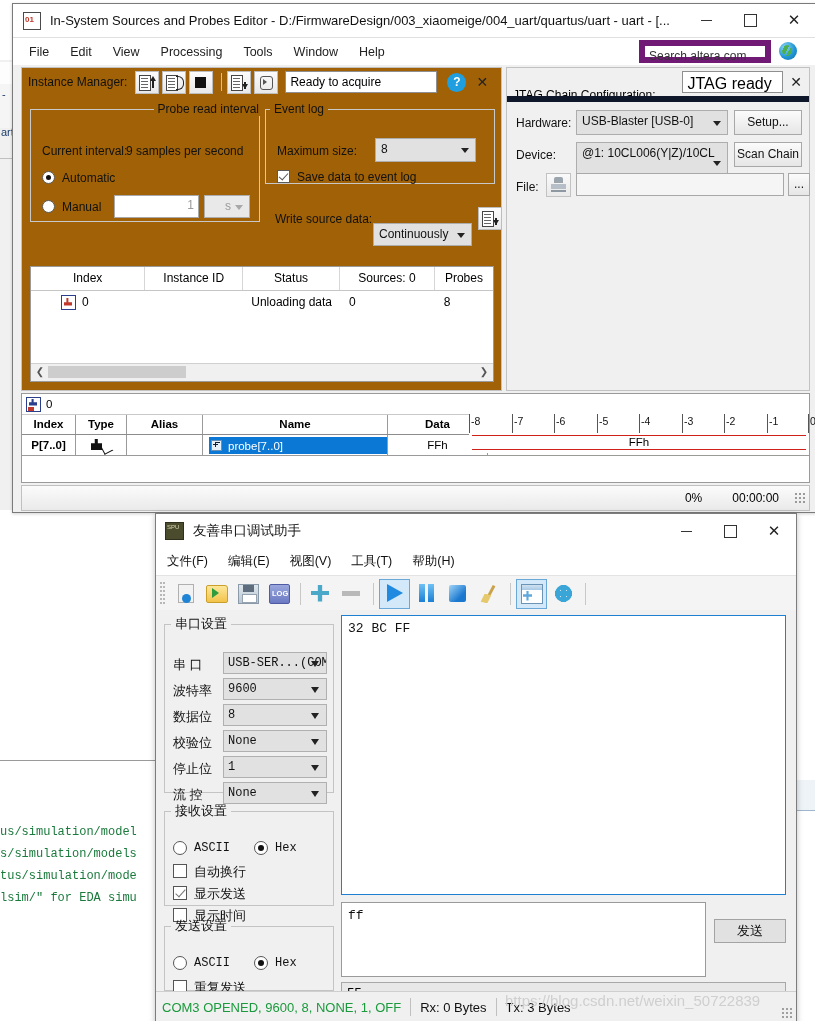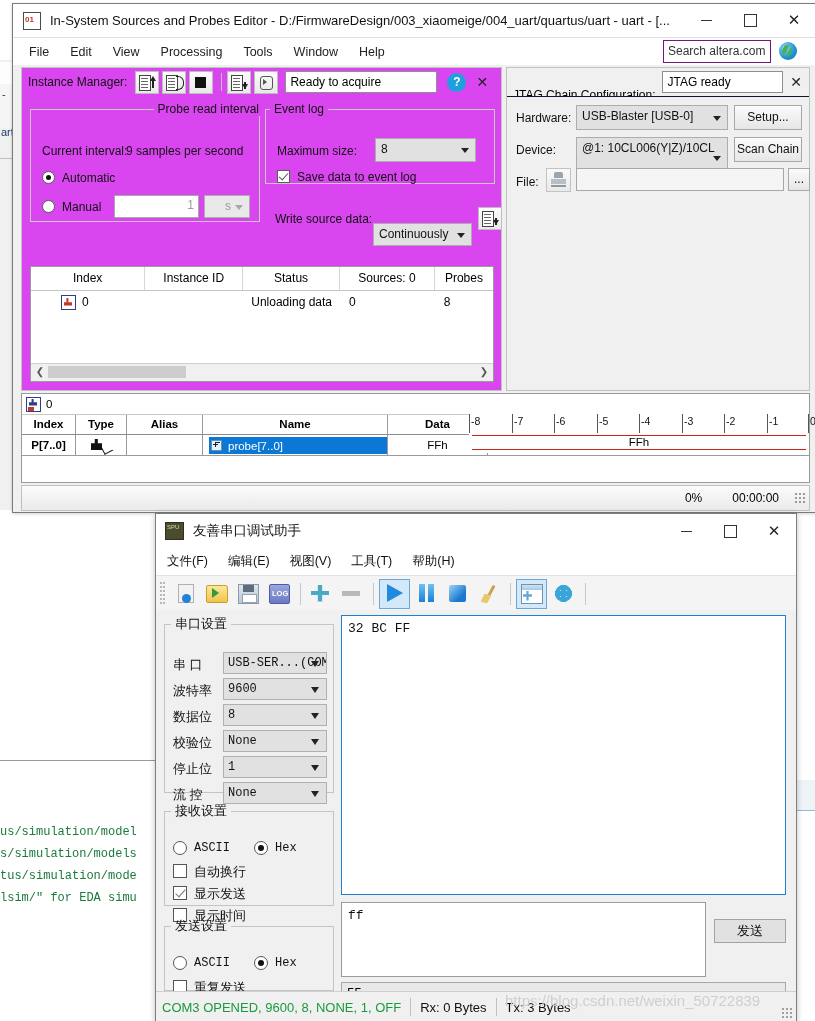--- a/index.html
+++ b/index.html
@@ -43,30 +43,30 @@
   #issp-appicon{width:16px;height:16px;margin-left:10px;margin-right:9px;background:#ffffff;border:1px solid #4a4a4a;position:relative;flex:none;}
   #issp-appicon::after{content:"01";position:absolute;left:1px;top:0px;font-size:8px;line-height:14px;color:#c0392b;font-family:"Liberation Sans",sans-serif;font-weight:bold;}
   #issp-title{font-size:13px;color:#111;white-space:nowrap;overflow:hidden;flex:1;}
   .win-btn{width:44px;height:32px;display:flex;align-items:center;justify-content:center;font-size:14px;color:#222;flex:none;}
   .glyph-min{display:block;width:11px;height:1px;background:#333;}
   .glyph-max{display:block;width:11px;height:11px;border:1px solid #333;}
   .glyph-x{font-size:15px;line-height:1;font-family:"DejaVu Sans",sans-serif;}
 
   #issp-menubar{height:28px;background:#ffffff;display:flex;align-items:center;padding-left:14px;position:relative;}
   .menu-item{font-size:12.5px;color:#222;margin-right:17px;padding:3px 2px;}
-  #issp-search{position:absolute;right:45px;top:2px;width:108px;height:23px;background:#fff;border:1px solid #701a75;font-size:12px;color:#333;padding:3px 4px 0 4px;box-sizing:border-box;}
+  #issp-search{position:absolute;right:45px;top:2px;width:132px;height:23px;background:#fff;border:6px solid #701a75;font-size:12px;color:#333;padding:3px 4px 0 4px;box-sizing:border-box;}
   #issp-globe{position:absolute;right:19px;top:4px;width:18px;height:18px;border-radius:50%;
     background:radial-gradient(circle at 35% 32%,#8fd6f5 0%,#2196d6 55%,#0b6ea8 100%);}
   #issp-globe::after{content:"";position:absolute;left:3px;top:3px;width:10px;height:11px;border-radius:50%;
     background:linear-gradient(120deg,transparent 20%,#4caf50 20%,#4caf50 48%,transparent 48%,transparent 62%,#4caf50 62%,#4caf50 82%,transparent 82%);}
 
   #issp-body{position:absolute;left:0;top:61px;right:0;bottom:0;background:#f0f0f0;}
 
   
-  #inst-panel{position:absolute;left:8px;top:2px;width:479px;height:322px;background:#d946ef;border:1px solid #c2c2c2;}
+  #inst-panel{position:absolute;left:8px;top:2px;width:479px;height:322px;background:#a16207;border:1px solid #c2c2c2;}
   #inst-header{height:28px;display:flex;align-items:center;padding-left:6px;}
   #inst-header-label{font-size:12px;color:#111;margin-right:8px;white-space:nowrap;}
   .tb-btn{width:22px;height:21px;border:1px solid #bdbdbd;background:linear-gradient(#fcfcfc,#e8e8e8);margin-right:3px;position:relative;flex:none;}
   .tb-sep{width:1px;height:18px;background:#c0c0c0;margin:0 5px;flex:none;}
   .doc-ic{position:absolute;left:3px;top:3px;width:10px;height:14px;border:1px solid #444;background:#fff;}
   .doc-ic::after{content:"";position:absolute;left:1px;top:2px;width:7px;height:1px;box-shadow:0 3px 0 #666,0 6px 0 #666,0 9px 0 #666;background:#666;}
   .arrow-up{position:absolute;left:14px;top:4px;width:0;height:0;border-left:3px solid transparent;border-right:3px solid transparent;border-bottom:5px solid #222;}
   .arrow-up::after{content:"";position:absolute;left:-1px;top:5px;width:2px;height:7px;background:#222;}
   .arrow-dn{position:absolute;left:14px;top:12px;width:0;height:0;border-left:3px solid transparent;border-right:3px solid transparent;border-top:5px solid #222;}
   .arrow-dn::after{content:"";position:absolute;left:-1px;top:-7px;width:2px;height:7px;background:#222;}
@@ -103,23 +103,23 @@
   .inst-icon{width:13px;height:13px;border:1px solid #2b3f8c;background:#fff;position:relative;display:inline-block;vertical-align:middle;margin-right:6px;}
   .inst-icon::after{content:"";position:absolute;left:2px;top:2px;width:8px;height:8px;background:#c0392b;clip-path:polygon(0 60%,30% 60%,30% 0,55% 0,55% 60%,100% 60%,100% 100%,0 100%);}
   #inst-hscroll{position:absolute;left:0;bottom:0;width:100%;height:17px;background:#f0f0f0;border-top:1px solid #d0d0d0;}
   .sb-arrow{position:absolute;top:0;width:16px;height:16px;font-size:10px;text-align:center;line-height:16px;color:#555;}
   #inst-thumb{position:absolute;left:17px;top:2px;width:138px;height:12px;background:#cdcdcd;}
 
   
   #jtag-panel{position:absolute;left:493px;top:2px;width:302px;height:322px;background:#f0f0f0;border:1px solid #c2c2c2;}
   #jtag-header{height:28px;display:flex;align-items:center;padding-left:6px;}
   #jtag-header-label{font-size:12px;white-space:nowrap;margin-right:6px;margin-top:25px;}
-  #jtag-status{flex:1;height:22px;background:#fff;border:1px solid #8f8f8f;font-size:12px;padding:3px 0 0 5px;box-sizing:border-box;}
+  #jtag-status{flex:1;height:22px;background:#fff;border:1px solid #8f8f8f;font-size:16px;padding:3px 0 0 5px;box-sizing:border-box;margin-left:20px;}
   #jtag-close{width:26px;text-align:center;font-size:14px;color:#222;flex:none;}
-  #jtag-inner{position:absolute;left:0;top:28px;right:0;bottom:0;background:#f0f0f0;border-top:1px solid #0f172a;}
+  #jtag-inner{position:absolute;left:0;top:28px;right:0;bottom:0;background:#f0f0f0;border-top:6px solid #0f172a;}
 
   
   #wave-area{position:absolute;left:8px;top:328px;width:787px;height:88px;background:#fff;border:1px solid #9a9a9a;}
   #wave-instbar{height:20px;border-bottom:1px solid #c9c9c9;display:flex;align-items:center;padding-left:4px;background:#fff;}
   .wave-inst-icon{width:13px;height:13px;border:1px solid #2b3f8c;background:#fff;position:relative;margin-right:5px;flex:none;}
   .wave-inst-icon::after{content:"";position:absolute;left:2px;top:1px;width:8px;height:7px;background:#2b3f8c;clip-path:polygon(0 55%,32% 55%,32% 0,58% 0,58% 55%,100% 55%,100% 100%,0 100%);}
   .wave-inst-icon::before{content:"";position:absolute;left:1px;bottom:0px;width:6px;height:4px;background:#c0392b;font-size:5px;}
   #wave-thead{display:flex;height:19px;border-bottom:1px solid #8c8c8c;background:#fff;}
   .wth{font-size:11.5px;font-weight:bold;text-align:center;line-height:18px;border-right:1px solid #9a9a9a;box-sizing:border-box;overflow:hidden;white-space:nowrap;}
   #wave-row{display:flex;height:20px;align-items:stretch;border-bottom:1px solid #9a9a9a;}

